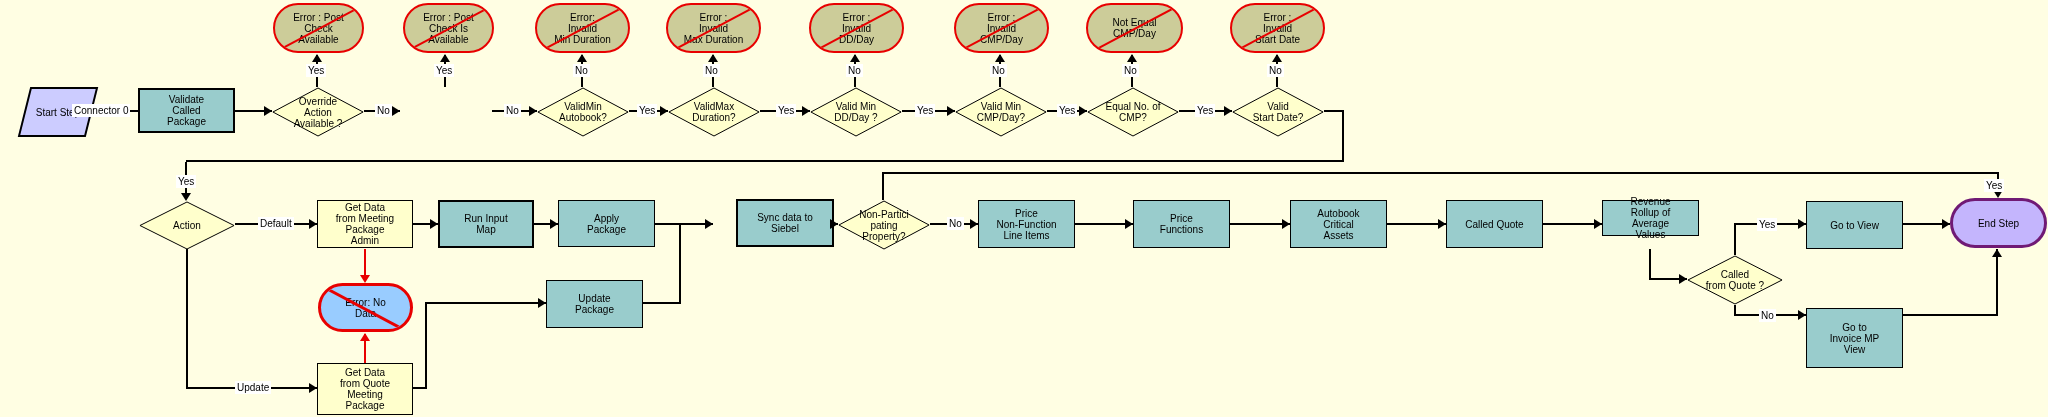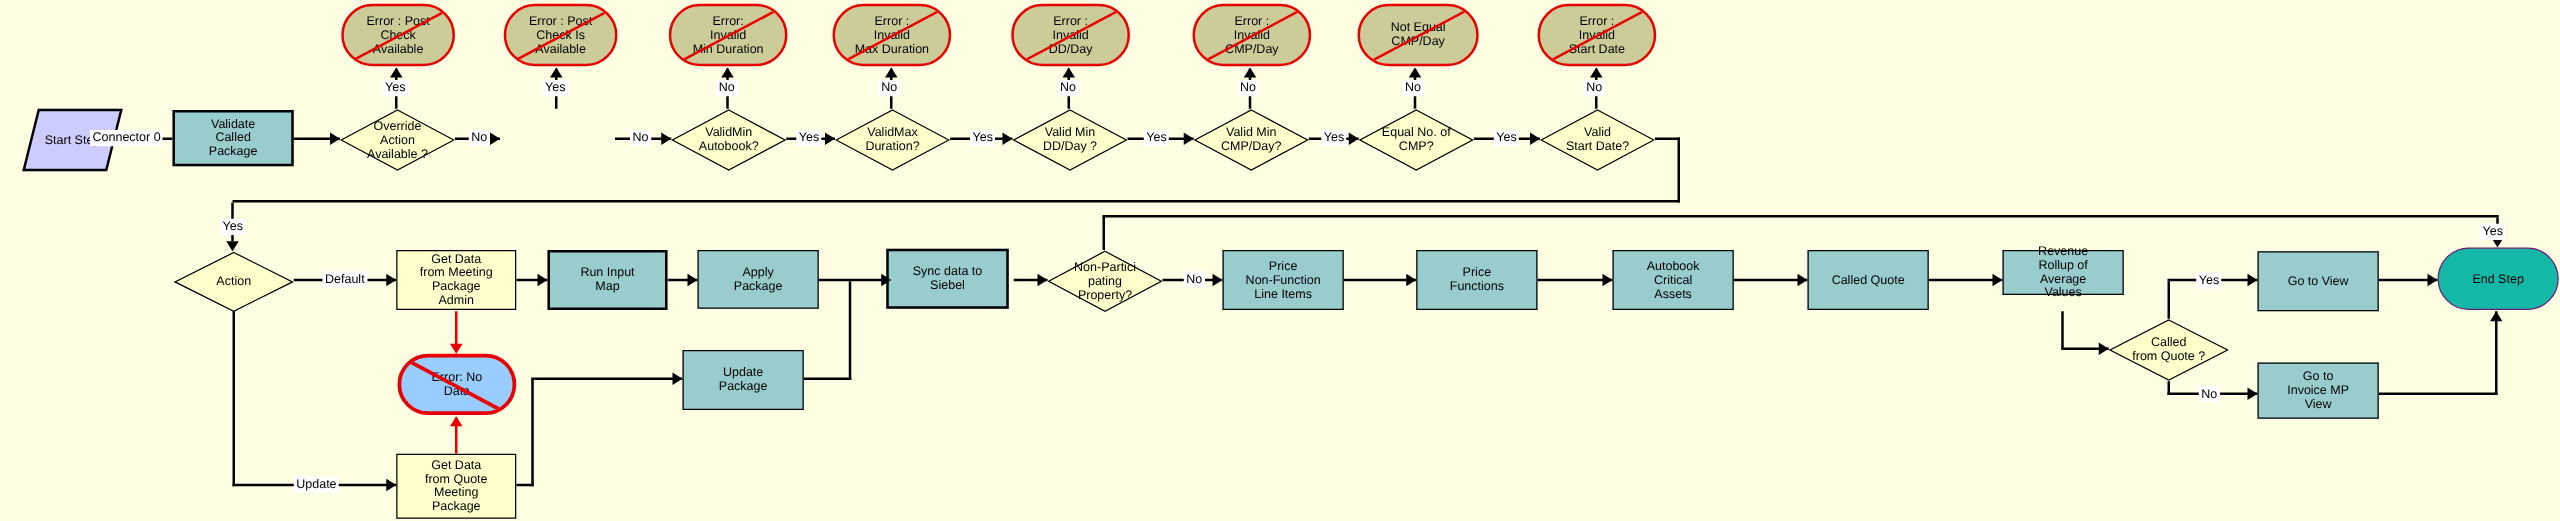--- a/index.html
+++ b/index.html
@@ -14,21 +14,21 @@
   .ar.u.red{border-bottom-color:#e80000;}
   .ar.d.red{border-top-color:#e80000;}
   .node{position:absolute;box-sizing:border-box;display:flex;align-items:center;justify-content:center;
         text-align:center;font-size:10px;line-height:11px;color:#000;white-space:pre-line;z-index:3;}
   .task{background:#99cccc;border:1px solid #000;}
   .task.b2{border-width:2px;}
   .datafill{background:#ffffcc;border:1px solid #000;}
   .stadium{border-radius:26px;}
   .errtop{background:#cccc99;border:2px solid #e80000;overflow:hidden;}
   .errblue{background:#99ccff;border:3px solid #e80000;overflow:hidden;}
-  .endstep{background:#14b8a6;border:1px solid #701a75;}
+  .endstep{background:#c4b5fd;border:3px solid #701a75;}
   .slash{position:absolute;left:-15%;top:50%;width:130%;height:2px;background:#e80000;transform:rotate(-28deg);}
   .slash.back{transform:rotate(28deg);height:3px;}
   .diamond{position:absolute;z-index:3;}
   .diamond svg{position:absolute;left:0;top:0;width:100%;height:100%;}
   .dtext{position:absolute;left:0;top:0;right:0;bottom:0;display:flex;align-items:center;justify-content:center;
          text-align:center;font-size:10px;line-height:11px;white-space:pre-line;}
   .chip{position:absolute;background:#fff;color:#000;font-size:10px;line-height:13px;padding:0 2px;
         white-space:nowrap;z-index:5;}
   .pgram{position:absolute;box-sizing:border-box;background:#ccccff;border:2px solid #000;
          transform:skewX(-14deg);z-index:2;}
@@ -252,21 +252,21 @@
     <span class="dtext">Action</span>
   </div>
   <div class="node datafill" style="left:317px;top:200px;width:96px;height:48px">Get Data
 from Meeting
 Package
 Admin</div>
   <div class="node task b2" style="left:438px;top:200px;width:96px;height:48px">Run Input
 Map</div>
   <div class="node task" style="left:558px;top:200px;width:97px;height:47px">Apply
 Package</div>
-  <div class="node task b2" style="left:709px;top:199px;width:98px;height:48px">Sync data to
+  <div class="node task b2" style="left:736px;top:199px;width:98px;height:48px">Sync data to
 Siebel</div>
   <div class="diamond" style="left:838px;top:200px;width:92px;height:50px">
     <svg viewBox="0 0 100 50" preserveAspectRatio="none">
         <polygon points="50,1 99,25 50,49 1,25" fill="#ffffcc" stroke="#000" stroke-width="1" vector-effect="non-scaling-stroke"></polygon>
       </svg>
     <span class="dtext">Non-Partici
 pating
 Property?</span>
   </div>
   <div class="node task" style="left:978px;top:200px;width:97px;height:48px">Price
@@ -283,21 +283,21 @@
 Average
 Values</div>
   <div class="diamond" style="left:1687px;top:255px;width:96px;height:50px">
     <svg viewBox="0 0 100 50" preserveAspectRatio="none">
         <polygon points="50,1 99,25 50,49 1,25" fill="#ffffcc" stroke="#000" stroke-width="1" vector-effect="non-scaling-stroke"></polygon>
       </svg>
     <span class="dtext">Called
 from Quote ?</span>
   </div>
   <div class="node task" style="left:1806px;top:201px;width:97px;height:48px">Go to View</div>
-  <div class="node task" style="left:1806px;top:290px;width:97px;height:45px">Go to
+  <div class="node task" style="left:1806px;top:308px;width:97px;height:60px">Go to
 Invoice MP
 View</div>
   <div class="node stadium endstep" style="left:1950px;top:198px;width:97px;height:50px">End Step</div>
 
   <div class="node stadium errblue" style="left:318px;top:283px;width:95px;height:49px">
     <span>Error: No
 Data</span>
     <i class="slash back"></i>
   </div>
   <div class="node task" style="left:546px;top:280px;width:97px;height:48px">Update

